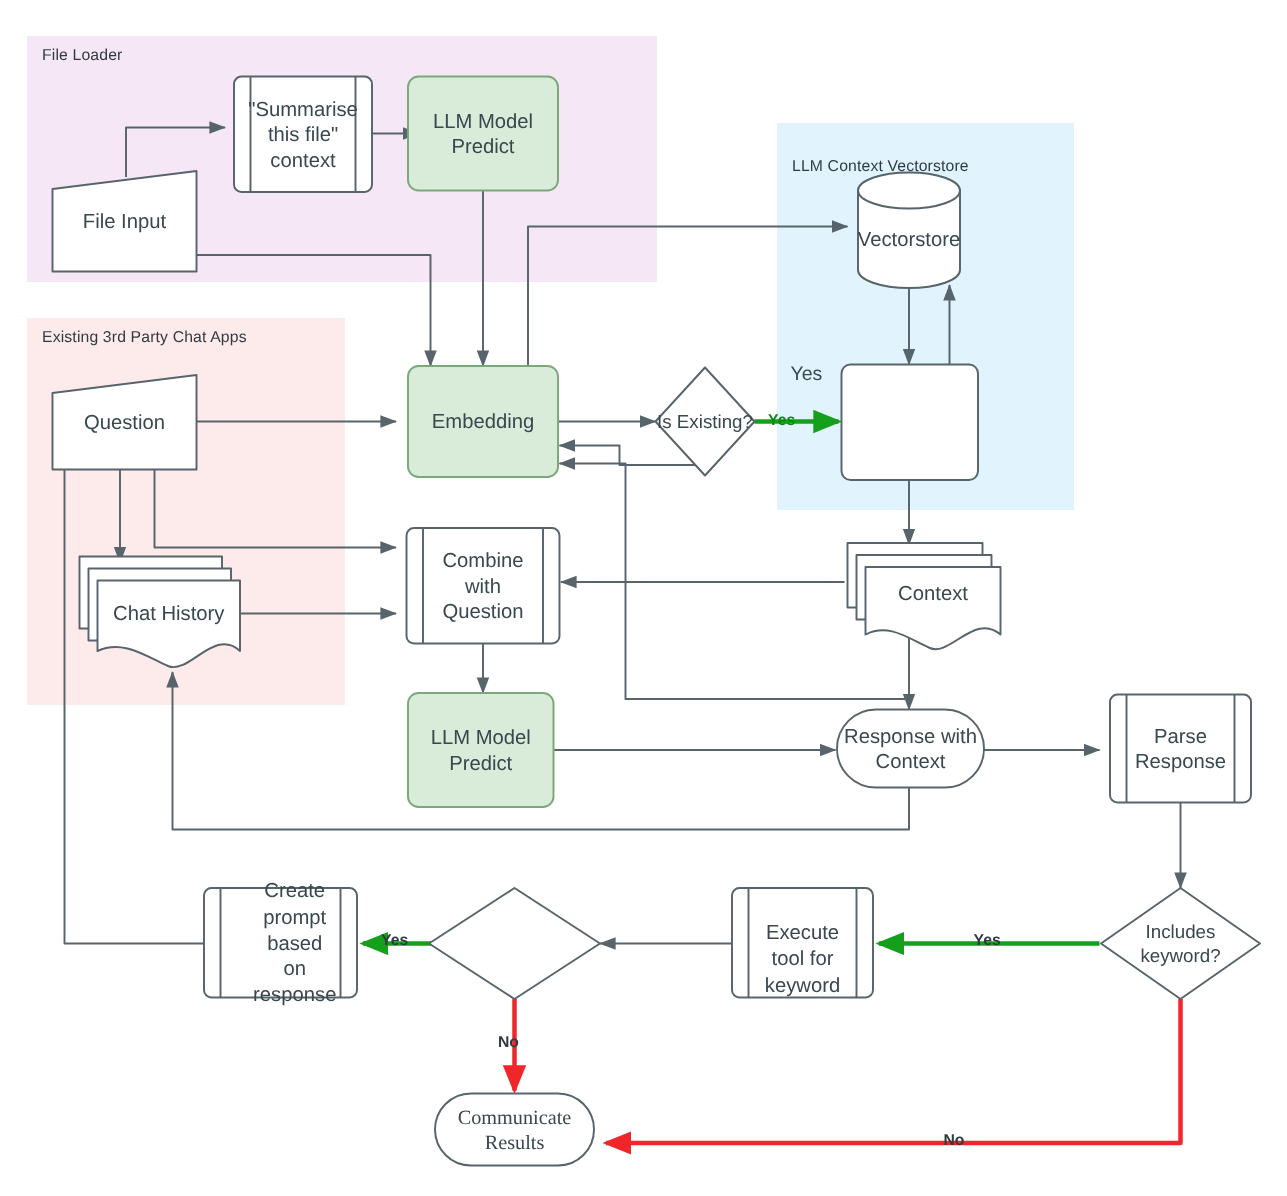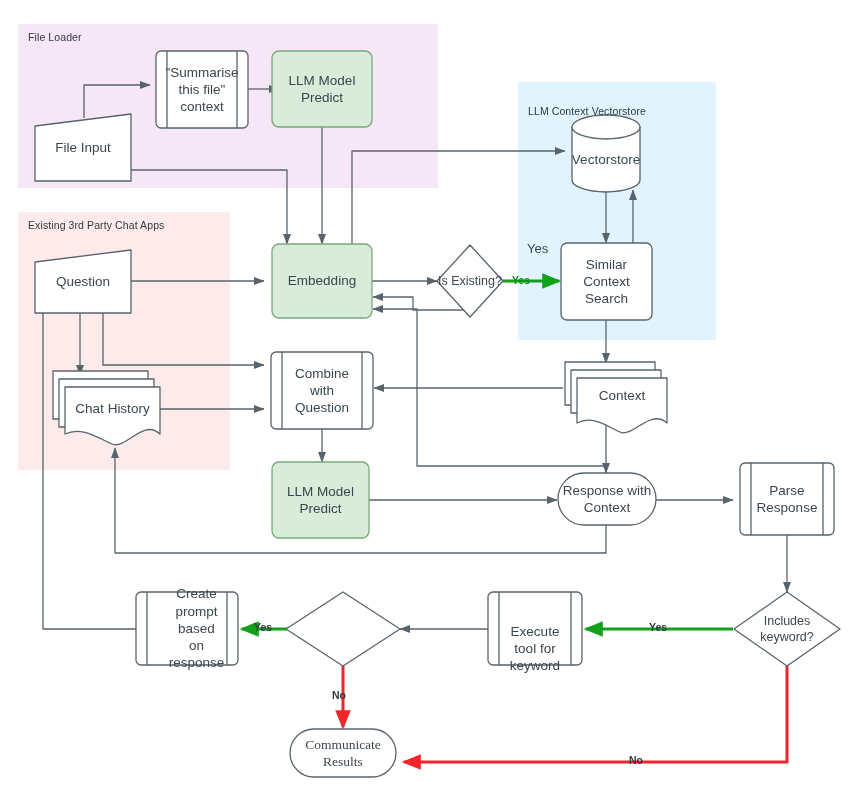--- a/index.html
+++ b/index.html
@@ -215,23 +215,20 @@
   </div>
 
   <div class="node" style="left:272px; top:244px; width:100px; height:74px;">
     <span class="lbl">Embedding</span>
   </div>
 
   <div class="node" style="left:432px; top:255px; width:76px; height:52px; font-size:12.5px;">
     <span class="lbl">Is Existing?</span>
   </div>
 
-  <div class="node" style="left:561px; top:243px; width:91px; height:77px;">
-    <span class="lbl">Similar Context Search</span>
-  </div>
 
   <div class="node" style="left:65px; top:387px; width:95px; height:44px;">
     <span class="lbl">Chat History</span>
   </div>
 
   <div class="node" style="left:282px; top:352px; width:80px; height:77px;">
     <span class="lbl">Combine with Question</span>
   </div>
 
   <div class="node" style="left:577px; top:378px; width:90px; height:36px;">
@@ -247,21 +244,21 @@
   </div>
 
   <div class="node" style="left:751px; top:463px; width:72px; height:72px;">
     <span class="lbl">Parse Response</span>
   </div>
 
   <div class="node" style="left:745px; top:604px; width:84px; height:50px; font-size:12.5px;">
     <span class="lbl">Includes keyword?</span>
   </div>
 
-  <div class="node" style="left:499px; top:612px; width:72px; height:73px;">
+  <div class="node" style="left:499px; top:592px; width:72px; height:73px;align-items:flex-end;">
     <span class="lbl">Execute tool for keyword</span>
   </div>
 
 
   <div class="node" style="left:147px; top:592px; width:80px; height:73px;padding-left:19px;">
     <span class="lbl">Create prompt based on response</span>
   </div>
 
   <div class="node" style="left:290px; top:729px; width:106px; height:48px;font-family:Liberation Serif, serif;">
     <span class="lbl">Communicate Results</span>

